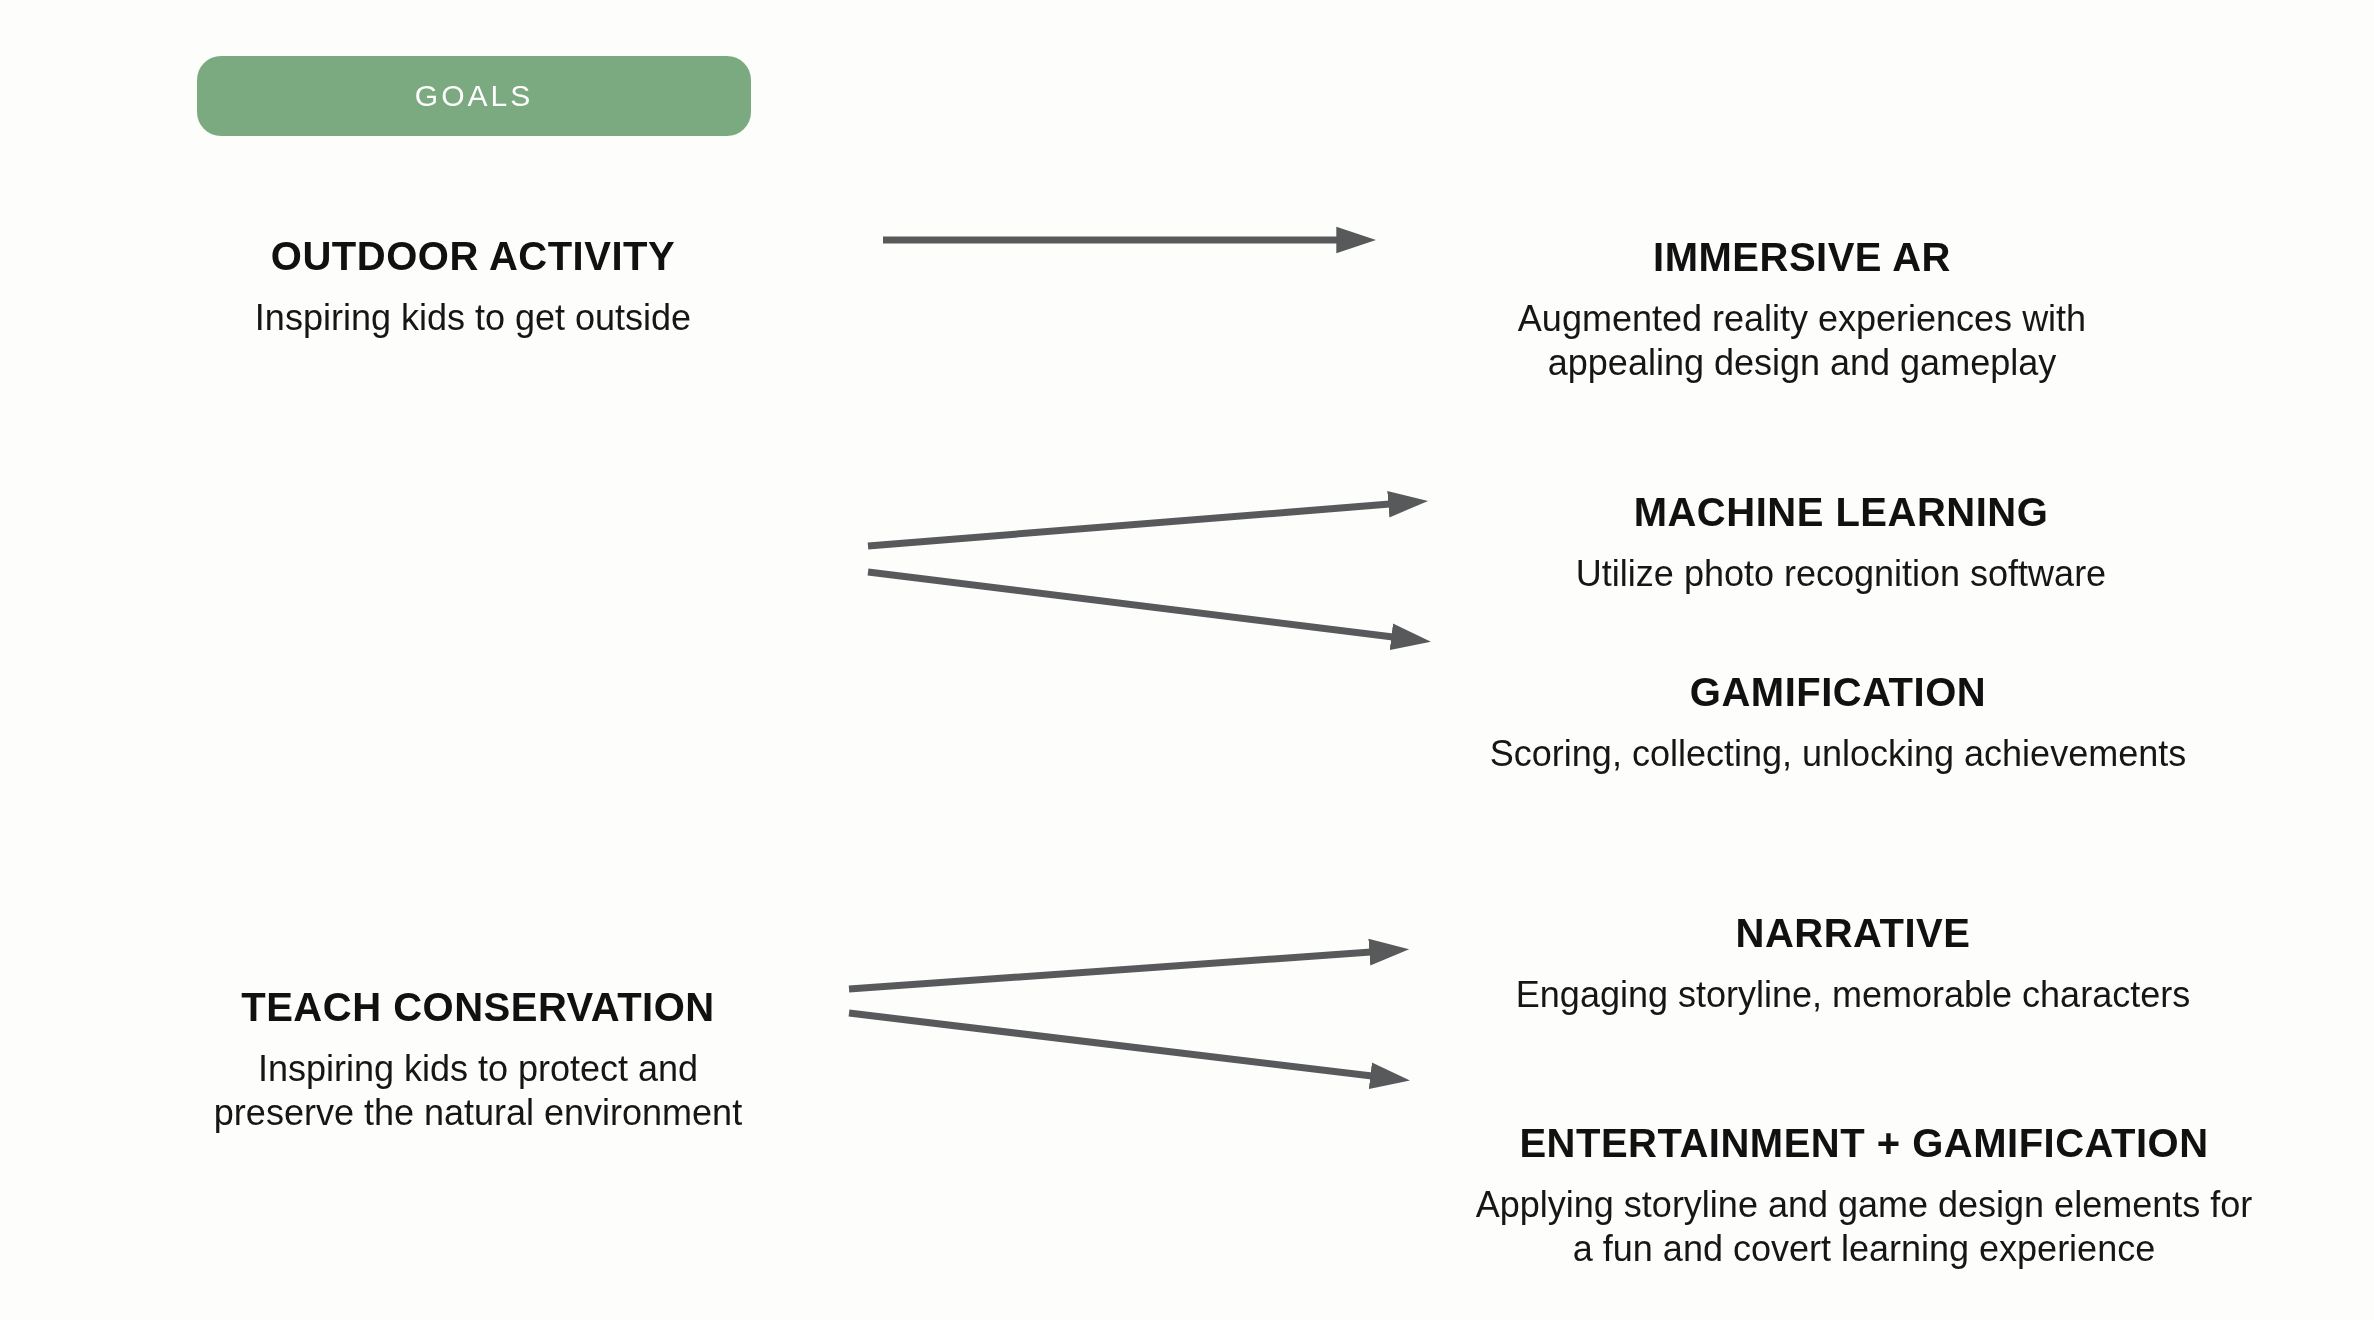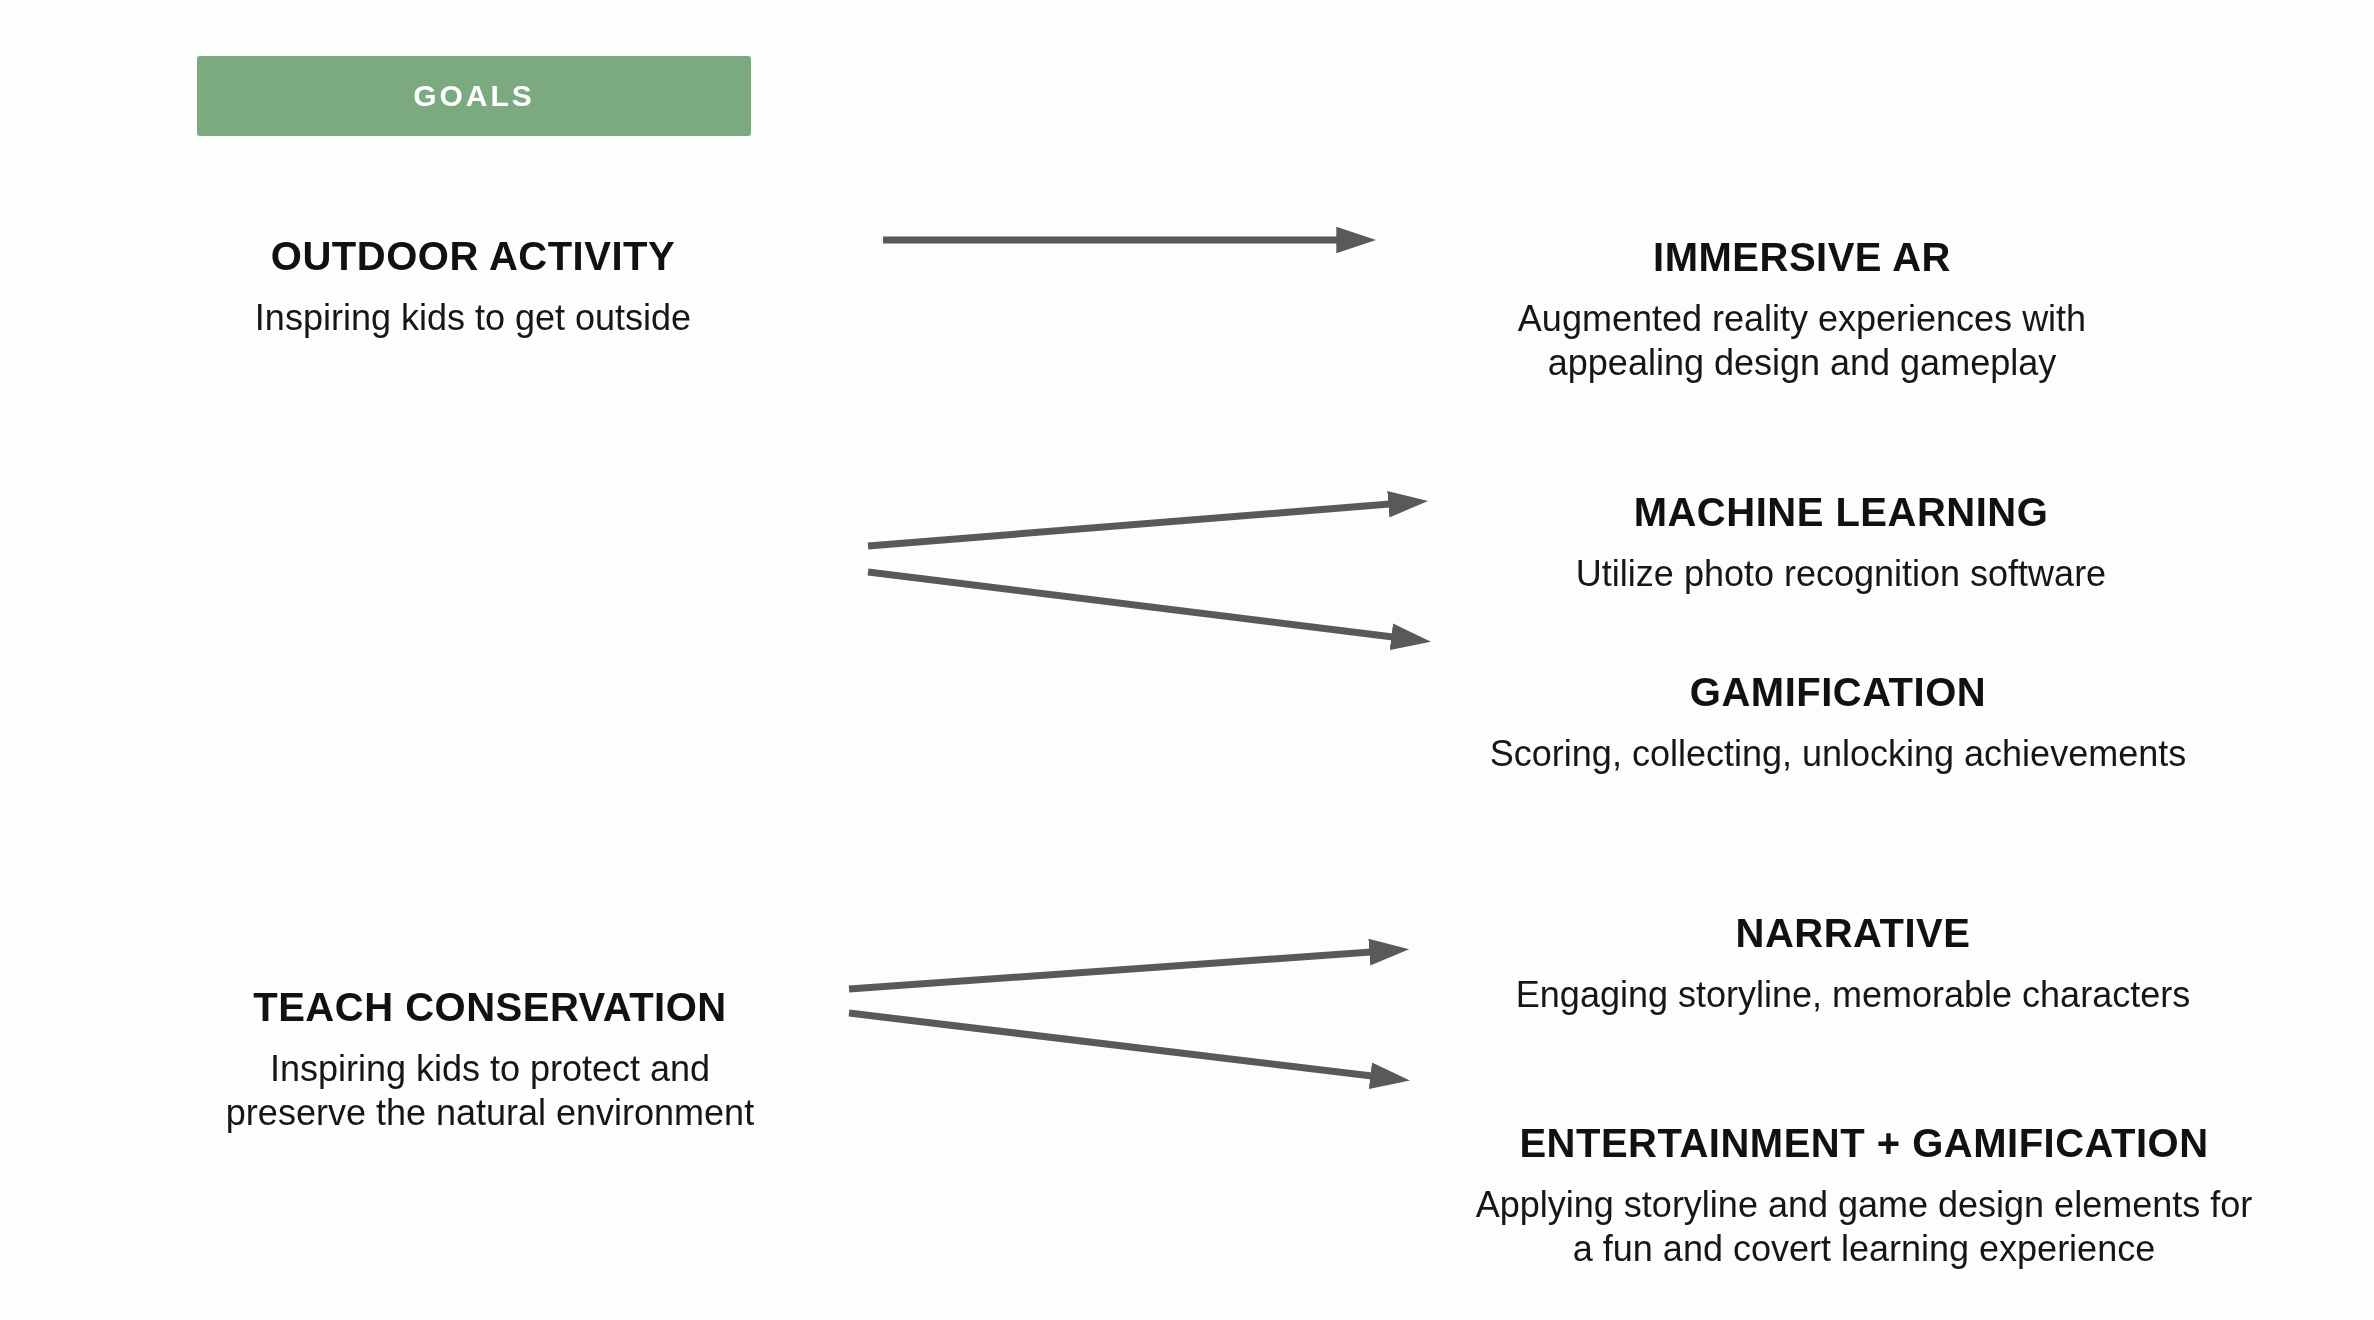--- a/index.html
+++ b/index.html
@@ -11,27 +11,27 @@
   #canvas {
     position: relative;
     width: 2374px;
     height: 1320px;
     background: #fdfdfc;
     overflow: hidden;
   }
   .badge {
     position: absolute;
     height: 80px;
-    border-radius: 3px;
+    border-radius: 24px;
     display: flex;
     align-items: center;
     justify-content: center;
     color: #ffffff;
     font-size: 30px;
-    font-weight: 700;
+    font-weight: 400;
     letter-spacing: 3px;
   }
   .node {
     position: absolute;
     text-align: center;
     color: #111111;
   }
   .node h2 {
     margin: 16px;
     font-size: 40px;
@@ -52,21 +52,21 @@
     left: 0;
     top: 0;
     width: 2374px;
     height: 1320px;
     pointer-events: none;
   }
   
   #goal-outdoor      { left: 123px;  top: 216px;  width: 700px; }
   #goal-exploring    { left: 121px;  top: 519px;  width: 700px; }
   #goal-exploring p  { max-width: 600px; }
-  #goal-teach        { left: 140px;  top: 967px;  width: 700px; }
+  #goal-teach        { left: 128px;  top: 967px;  width: 700px; }
   #goal-teach p      { max-width: 560px; }
   #app-immersive     { left: 1352px; top: 217px;  width: 900px; }
   #app-immersive p   { max-width: 660px; margin-top: 16px; }
   #app-ml            { left: 1391px; top: 472px;  width: 900px; }
   #app-gamification  { left: 1363px; top: 652px;  width: 950px; }
   #app-narrative     { left: 1378px; top: 893px;  width: 950px; }
   #app-entertainment { left: 1374px; top: 1103px; width: 980px; }
   #app-entertainment p { max-width: 780px; }
   #badge-goals    { left: 197px;  top: 56px; width: 554px; }
   #badge-approach { left: 1553px; top: 56px; width: 558px; }

